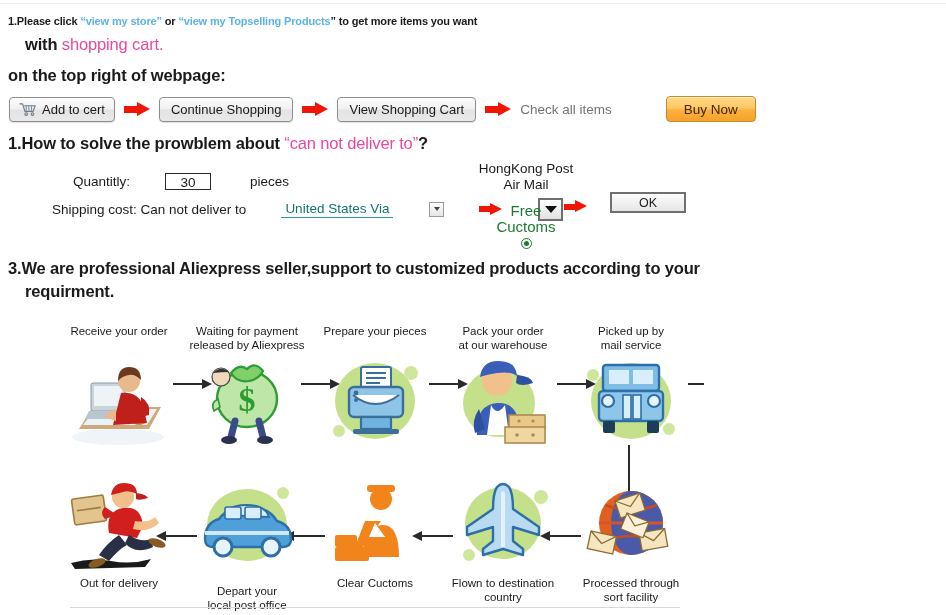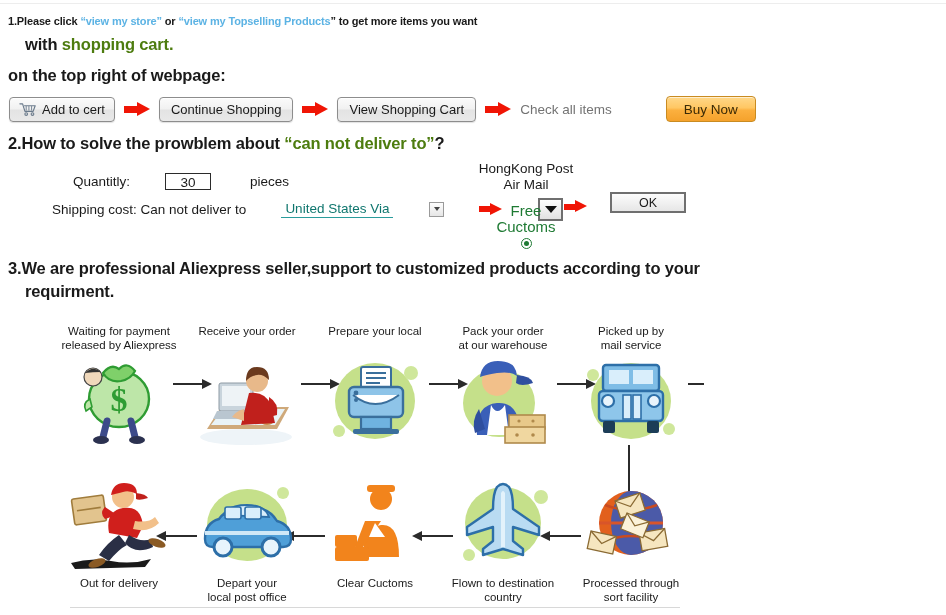--- a/index.html
+++ b/index.html
@@ -56,21 +56,21 @@
     letter-spacing: -0.15px;
   }
   .s1-line3 {
     font-size: 16.5px;
     font-weight: bold;
     line-height: 23px;
     margin-top: 8px;
     letter-spacing: -0.15px;
   }
   .link-blue { color: #5cb3e4; font-weight: bold; }
-  .red-text  { color: #4d7c0f; font-weight: bold; }
+  .red-text  { color: #ec4899; font-weight: normal; }
 
   
   .btnrow {
     position: absolute;
     left: 9px; top: 93px;
     height: 32px;
     display: flex;
     align-items: center;
   }
   .gbtn {
@@ -402,21 +402,21 @@
 
     <span class="rarrow"></span>
 
     <span class="checkall">Check all items</span>
 
     <div class="buynow" style="margin-left:54px;">
       <span>Buy Now</span>
     </div>
   </div>
 
-  <div class="s2-head"><span>2.How to solve the prowblem about </span><span class="red-text">“can not deliver to”</span><span>?</span></div>
+  <div class="s2-head"><span>1.How to solve the prowblem about </span><span class="red-text">“can not deliver to”</span><span>?</span></div>
 
   <div class="form2">
     <div class="frow">
       <span class="lbl-qty">Quantitly:</span>
       <span class="qtybox">30</span>
       <span class="lbl-pieces">pieces</span>
     </div>
     <div class="frow">
       <span class="lbl-ship">Shipping cost: Can not deliver to</span>
       <span class="country">United States Via</span>
@@ -458,37 +458,20 @@
     <div class="hlink r" style="left:502px; width:30px;"></div>
     <div class="stub"></div>
     <div class="vlink"></div>
 
     <div class="hlink l" style="left:110px; top:210px; width:32px;"></div>
     <div class="hlink l" style="left:238px; top:210px; width:32px;"></div>
     <div class="hlink l" style="left:366px; top:210px; width:32px;"></div>
     <div class="hlink l" style="left:494px; top:210px; width:32px;"></div>
 
     <div class="frowline top">
-
-      <div class="cell">
-        <div class="cap">Waiting for payment<br>released by Aliexpress</div>
-        <div class="art">
-          <svg viewBox="0 0 112 96" xmlns="http://www.w3.org/2000/svg">
-            <ellipse cx="56" cy="46" rx="30" ry="28" fill="#bde6a8" stroke="#2f9c33" stroke-width="2.4"></ellipse>
-            <path d="M40 20 q8 -10 16 -4 q8 -8 16 2 q-4 8 -14 10 q-12 2 -18 -8z" fill="#7fd06a" stroke="#2f9c33" stroke-width="2.2"></path>
-            <text x="56" y="58" font-family="Liberation Serif, serif" font-size="34" font-weight="bold" fill="#2f9c33" text-anchor="middle">$</text>
-            <circle cx="30" cy="24" r="9" fill="#f0d8bb" stroke="#444" stroke-width="1.2"></circle>
-            <path d="M22 20 q8 -8 16 -1 q-8 0 -16 1z" fill="#333"></path>
-            <path d="M44 68 l-4 16 M68 68 l4 16" stroke="#3c4a8a" stroke-width="7" stroke-linecap="round"></path>
-            <ellipse cx="38" cy="87" rx="8" ry="4" fill="#2b3150"></ellipse>
-            <ellipse cx="74" cy="87" rx="8" ry="4" fill="#2b3150"></ellipse>
-            <path d="M27 46 q-8 4 -4 12 l6 -4z" fill="#bde6a8" stroke="#2f9c33" stroke-width="1.6"></path>
-          </svg>
-        </div>
-      </div>
 
       <div class="cell">
         <div class="cap">Receive your order</div>
         <div class="art">
           <svg viewBox="0 0 112 96" xmlns="http://www.w3.org/2000/svg">
             <ellipse cx="55" cy="84" rx="46" ry="8" fill="#eef4f8"></ellipse>
             <path d="M16 76 L30 54 L98 54 L86 76 Z" fill="#cfa97a"></path>
             <path d="M20 72 L32 56 L94 56 L84 72 Z" fill="#e9f3f7"></path>
             <rect x="28" y="30" width="34" height="28" rx="2" fill="#c9d4dc" stroke="#8e9aa4"></rect>
             <rect x="31" y="33" width="28" height="20" fill="#eef3f6"></rect>
@@ -497,21 +480,38 @@
             <path d="M58 40 q16 -2 22 12 l4 18 -34 2 z" fill="#c0201c"></path>
             <circle cx="66" cy="28" r="11" fill="#e8b98a"></circle>
             <path d="M55 28 q0 -14 11 -14 q12 0 12 13 q-6 -6 -12 -5 q-7 1 -11 6z" fill="#6b3a1e"></path>
             <path d="M53 56 q-8 2 -12 8 l12 4z" fill="#e8b98a"></path>
             <path d="M78 44 q10 6 8 18 l-8 2z" fill="#c0201c"></path>
           </svg>
         </div>
       </div>
 
       <div class="cell">
-        <div class="cap">Prepare your local</div>
+        <div class="cap">Waiting for payment<br>released by Aliexpress</div>
+        <div class="art">
+          <svg viewBox="0 0 112 96" xmlns="http://www.w3.org/2000/svg">
+            <ellipse cx="56" cy="46" rx="30" ry="28" fill="#bde6a8" stroke="#2f9c33" stroke-width="2.4"></ellipse>
+            <path d="M40 20 q8 -10 16 -4 q8 -8 16 2 q-4 8 -14 10 q-12 2 -18 -8z" fill="#7fd06a" stroke="#2f9c33" stroke-width="2.2"></path>
+            <text x="56" y="58" font-family="Liberation Serif, serif" font-size="34" font-weight="bold" fill="#2f9c33" text-anchor="middle">$</text>
+            <circle cx="30" cy="24" r="9" fill="#f0d8bb" stroke="#444" stroke-width="1.2"></circle>
+            <path d="M22 20 q8 -8 16 -1 q-8 0 -16 1z" fill="#333"></path>
+            <path d="M44 68 l-4 16 M68 68 l4 16" stroke="#3c4a8a" stroke-width="7" stroke-linecap="round"></path>
+            <ellipse cx="38" cy="87" rx="8" ry="4" fill="#2b3150"></ellipse>
+            <ellipse cx="74" cy="87" rx="8" ry="4" fill="#2b3150"></ellipse>
+            <path d="M27 46 q-8 4 -4 12 l6 -4z" fill="#bde6a8" stroke="#2f9c33" stroke-width="1.6"></path>
+          </svg>
+        </div>
+      </div>
+
+      <div class="cell">
+        <div class="cap">Prepare your pieces</div>
         <div class="art">
           <svg viewBox="0 0 112 96" xmlns="http://www.w3.org/2000/svg">
             <ellipse class="blob" cx="56" cy="48" rx="40" ry="38"></ellipse>
             <circle class="blob-d" cx="92" cy="20" r="7"></circle>
             <circle class="blob-d" cx="20" cy="78" r="6"></circle>
             <rect x="42" y="14" width="30" height="22" rx="2" fill="#ffffff" stroke="#3a6f9c" stroke-width="2"></rect>
             <path d="M47 20h20M47 25h20M47 30h14" stroke="#3a6f9c" stroke-width="2"></path>
             <rect x="30" y="34" width="54" height="30" rx="5" fill="#8ec4e8" stroke="#3a6f9c" stroke-width="2.4"></rect>
             <path d="M34 42 q22 18 46 0" fill="#ffffff" stroke="#3a6f9c" stroke-width="2"></path>
             <circle cx="37" cy="40" r="2.4" fill="#3a6f9c"></circle>
@@ -595,21 +595,21 @@
             <circle class="blob-d" cx="92" cy="16" r="6"></circle>
             <path d="M14 62 q0 -16 14 -20 q8 -12 30 -12 q20 0 28 14 q14 4 14 18 q0 8 -8 8 H22 q-8 0 -8 -8z" fill="#4f9fd8" stroke="#2d6fa8" stroke-width="2.4"></path>
             <path d="M32 38 q6 -10 24 -10 q18 0 22 12z" fill="#d9eefb" stroke="#2d6fa8" stroke-width="1.8"></path>
             <rect x="34" y="30" width="16" height="12" rx="2" fill="#d9eefb" stroke="#2d6fa8" stroke-width="1.6"></rect>
             <rect x="54" y="30" width="16" height="12" rx="2" fill="#d9eefb" stroke="#2d6fa8" stroke-width="1.6"></rect>
             <path d="M14 56 h84" stroke="#cfe8f7" stroke-width="4"></path>
             <circle cx="32" cy="70" r="9" fill="#e8f4fc" stroke="#2d6fa8" stroke-width="3"></circle>
             <circle cx="80" cy="70" r="9" fill="#e8f4fc" stroke="#2d6fa8" stroke-width="3"></circle>
           </svg>
         </div>
-        <div class="cap" style="margin-top:4px;">Depart your<br>local post office</div>
+        <div class="cap" style="margin-top:12px;">Depart your<br>local post office</div>
       </div>
 
       <div class="cell">
         <div class="art">
           <svg viewBox="0 0 112 96" xmlns="http://www.w3.org/2000/svg">
             <circle cx="62" cy="22" r="11" fill="#f2841c"></circle>
             <rect x="48" y="8" width="28" height="7" rx="3" fill="#f2841c"></rect>
             <path d="M44 80 q0 -30 18 -32 q18 -2 18 32z" fill="#f2841c"></path>
             <rect x="16" y="58" width="22" height="12" rx="2" fill="#f2841c"></rect>
             <rect x="16" y="70" width="34" height="14" rx="2" fill="#f2841c"></rect>

